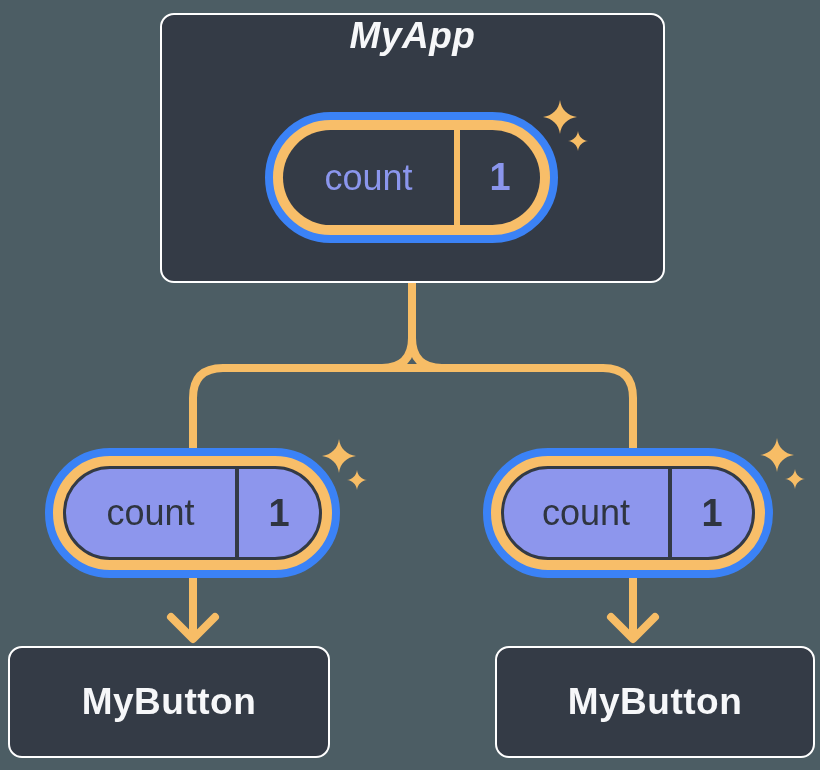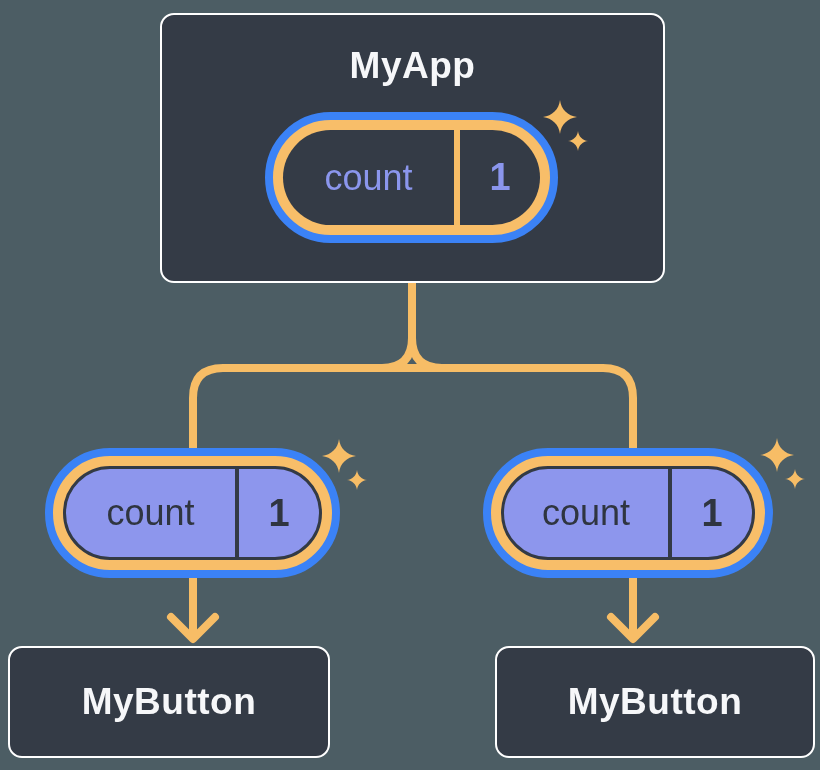--- a/index.html
+++ b/index.html
@@ -38,21 +38,21 @@
   .node-card.child.right { left: 495px; top: 646px; width: 320px; height: 112px; }
   .card-title {
     color: #F6F7F9;
     font-size: 37px;
     font-weight: bold;
     letter-spacing: 0.5px;
   }
   .root .card-title {
     display: block;
     text-align: center;
-    margin-top: 30px;
+    font-style: italic;
   }
   .pill {
     position: absolute;
     border: 8px solid #3b82f6;
     background: #F8BE69;
     border-radius: 72px;
     padding: 10px;
     z-index: 3;
   }
   .pill.root-pill  { left: 265px; top: 112px; width: 293px; height: 131px; }

